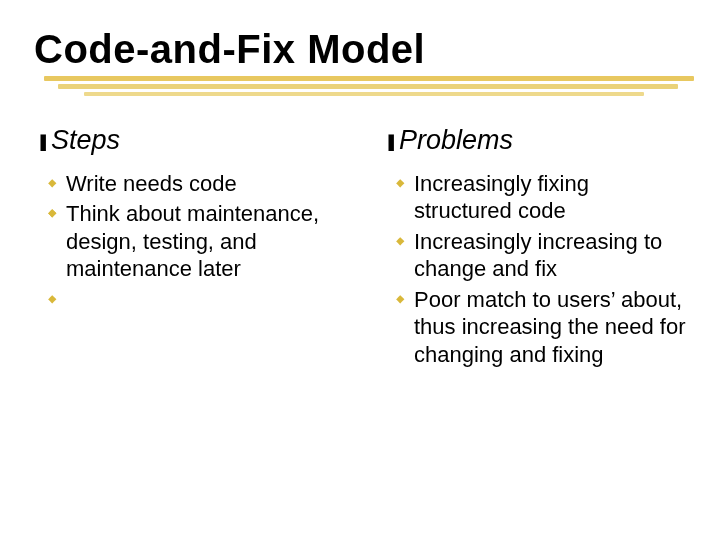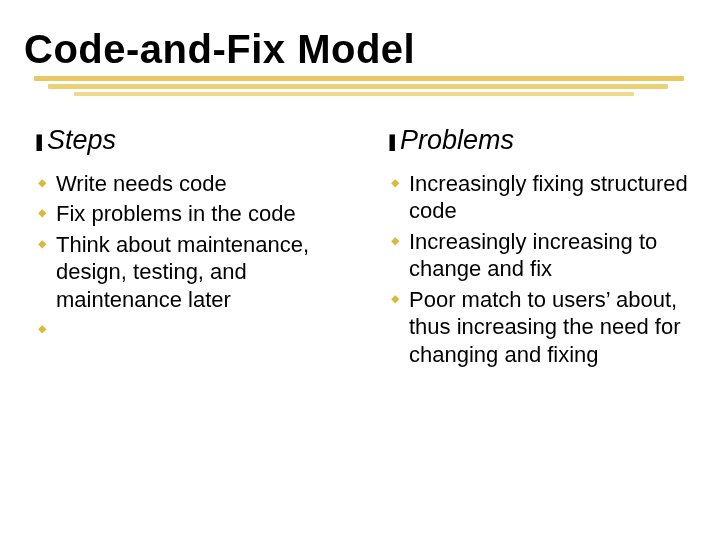--- a/index.html
+++ b/index.html
@@ -9,21 +9,21 @@
     height: 540px;
     background: #ffffff;
     font-family: Arial, Helvetica, sans-serif;
     color: #000;
   }
   .slide {
     position: relative;
     width: 720px;
     height: 540px;
     box-sizing: border-box;
-    padding: 28px 30px 30px 24px;
+    padding: 28px 30px 30px 34px;
   }
   .title {
     font-family: "Arial Black", Arial, Helvetica, sans-serif;
     font-weight: 900;
     font-size: 40px;
     letter-spacing: 0.5px;
     margin: 0 0 6px 0;
     line-height: 1.05;
   }
   .underline {
@@ -45,21 +45,21 @@
     margin-top: 30px;
     gap: 40px;
   }
   .col {
     flex: 1 1 0;
   }
   .section-head {
     font-style: italic;
     font-weight: 400;
     font-size: 27px;
-    margin: 0 0 14px 9px;
+    margin: 0 0 14px 3px;
     line-height: 1.1;
   }
   .z {
     display: inline-block;
     font-family: "Wingdings", "Zapf Dingbats", monospace;
     font-style: normal;
     font-size: 20px;
     color: #000;
     vertical-align: middle;
     margin-right: 2px;
@@ -104,21 +104,21 @@
 
     <div class="col">
       <h2 class="section-head">
         <span class="z">❚</span><span>Steps</span>
       </h2>
       <ul class="items">
         <li>
           <span class="y">◆</span><span>Write needs code</span>
         </li>
         <li>
-          <span class="y">◆</span><span>Fix problems in the code</span>
+          <span class="y">◆</span>
         </li>
         <li>
           <span class="y">◆</span><span>Think about maintenance, design, testing, and maintenance later</span>
         </li>
         <li>
           <span class="y">◆</span>
         </li>
       </ul>
     </div>
 

